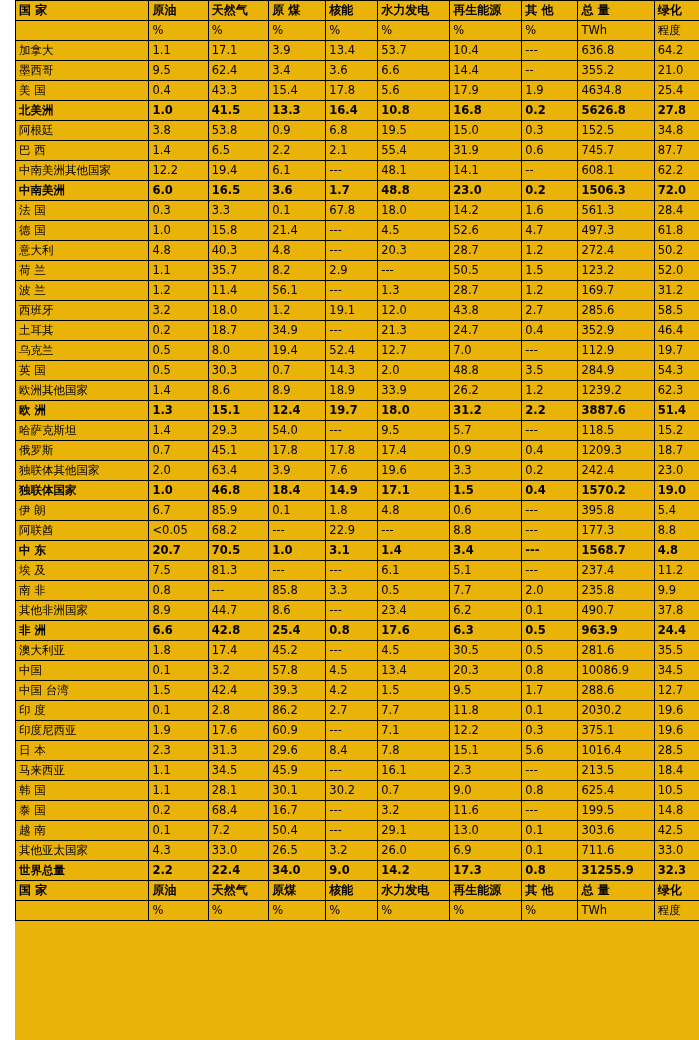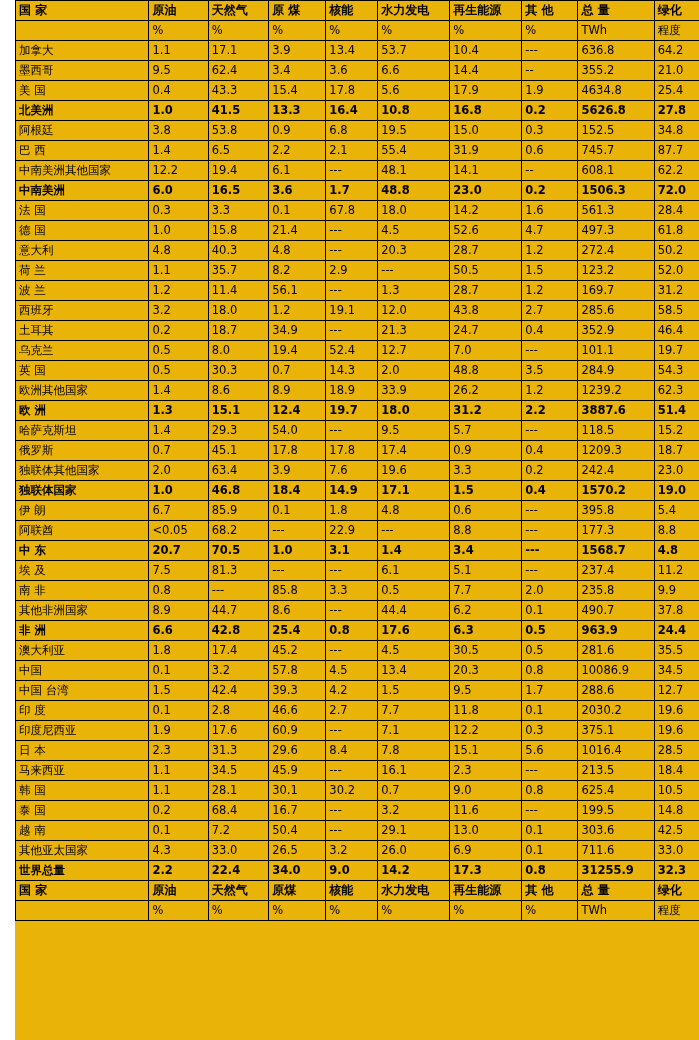--- a/index.html
+++ b/index.html
@@ -290,21 +290,21 @@
         </tr>
         <tr>
           <td class="label">乌克兰</td>
           <td class="num">0.5</td>
           <td class="num">8.0</td>
           <td class="num">19.4</td>
           <td class="num">52.4</td>
           <td class="num">12.7</td>
           <td class="num">7.0</td>
           <td class="num">---</td>
-          <td class="num">101.1</td>
+          <td class="num">112.9</td>
           <td class="num">19.7</td>
         </tr>
         <tr>
           <td class="label">英 国</td>
           <td class="num">0.5</td>
           <td class="num">30.3</td>
           <td class="num">0.7</td>
           <td class="num">14.3</td>
           <td class="num">2.0</td>
           <td class="num">48.8</td>
@@ -443,21 +443,21 @@
           <td class="num">2.0</td>
           <td class="num">235.8</td>
           <td class="num">9.9</td>
         </tr>
         <tr>
           <td class="label">其他非洲国家</td>
           <td class="num">8.9</td>
           <td class="num">44.7</td>
           <td class="num">8.6</td>
           <td class="num">---</td>
-          <td class="num">44.4</td>
+          <td class="num">23.4</td>
           <td class="num">6.2</td>
           <td class="num">0.1</td>
           <td class="num">490.7</td>
           <td class="num">37.8</td>
         </tr>
         <tr class="bold">
           <td class="label">非 洲</td>
           <td class="num">6.6</td>
           <td class="num">42.8</td>
           <td class="num">25.4</td>
@@ -501,21 +501,21 @@
           <td class="num">1.5</td>
           <td class="num">9.5</td>
           <td class="num">1.7</td>
           <td class="num">288.6</td>
           <td class="num">12.7</td>
         </tr>
         <tr>
           <td class="label indent2">印 度</td>
           <td class="num">0.1</td>
           <td class="num">2.8</td>
-          <td class="num">46.6</td>
+          <td class="num">86.2</td>
           <td class="num">2.7</td>
           <td class="num">7.7</td>
           <td class="num">11.8</td>
           <td class="num">0.1</td>
           <td class="num">2030.2</td>
           <td class="num">19.6</td>
         </tr>
         <tr>
           <td class="label indent1">印度尼西亚</td>
           <td class="num">1.9</td>

